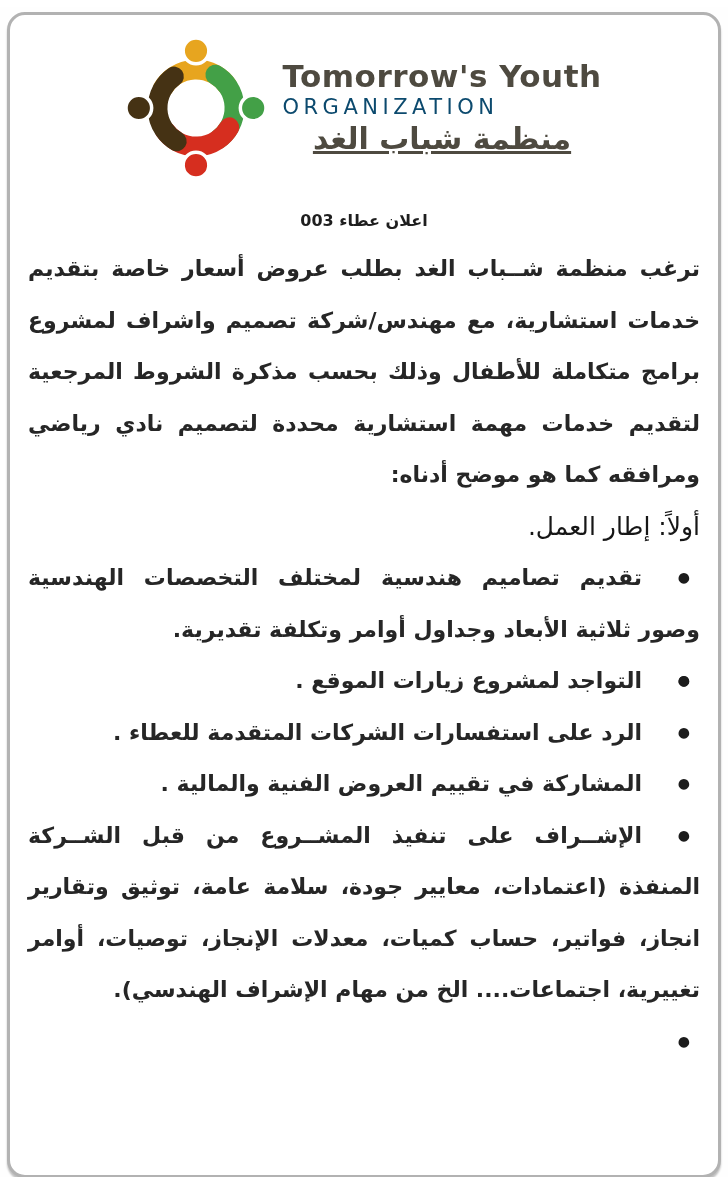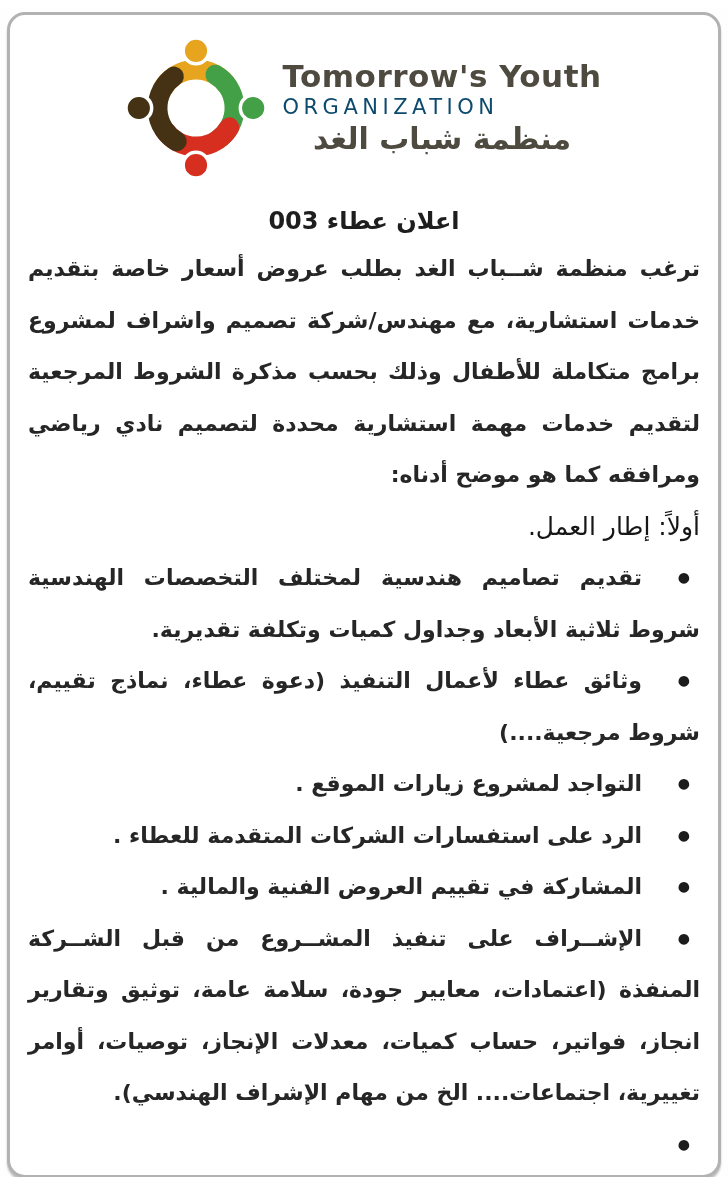--- a/index.html
+++ b/index.html
@@ -11,23 +11,23 @@
     position:absolute; left:7px; right:7px; top:5px; bottom:6px;
     border:3px solid #b2b2b2; border-radius:18px; background:#ffffff;
     box-shadow:0 3px 2px rgba(0,0,0,0.25);
     padding:10px 12px 0 12px; box-sizing:border-box; overflow:hidden;
   }
   
   .logo-row { display:flex; justify-content:center; align-items:center; gap:16px; margin-top:8px; height:150px; }
   .logo-text { display:flex; flex-direction:column; align-items:flex-start; }
   .logo-en   { font-size:31px; font-weight:700; color:#4e4a40; line-height:34px; letter-spacing:0.5px; }
   .logo-org  { font-size:21px; font-weight:400; color:#0c4a6e; letter-spacing:4.5px; line-height:26px; margin-top:1px; }
-  .logo-ar   { font-size:30px; font-weight:700; color:#4e4a40; line-height:38px; direction:rtl; align-self:stretch; text-align:center; }
+  .logo-ar   { font-size:30px; font-weight:700; color:#4e4a40; line-height:38px; direction:rtl; align-self:stretch; text-align:center;text-decoration:underline; }
   
-  .title { text-align:center; direction:rtl; font-size:24px; font-weight:700; color:#1e1e1e; margin-top:20px; line-height:36px; }
+  .title { text-align:center; direction:rtl; font-size:16px; font-weight:700; color:#1e1e1e; margin-top:20px; line-height:36px; }
   .doc   { direction:rtl; text-align:justify; font-size:22px; font-weight:700; color:#262626; line-height:51.5px; padding:0 6px; margin-top:4px; }
   .intro { margin:0; }
   .heading { font-size:25px; font-weight:400; color:#161616; text-align:right; margin:0; }
   .scope-list { margin:0; padding:0; }
   .scope-item { position:relative; text-indent:58px; }
   .scope-item .bullet {
     position:absolute; right:10px; top:0; text-indent:0;
     font-size:14px; line-height:51.5px; color:#1c1c1c;
   }
   .closing { margin:0; }
@@ -67,26 +67,25 @@
     <div class="doc">
 
       <p class="intro">ترغب منظمة شــباب الغد بطلب عروض أسعار خاصة بتقديم خدمات استشارية، مع مهندس/شركة تصميم واشراف لمشروع برامج متكاملة للأطفال وذلك بحسب مذكرة الشروط المرجعية لتقديم خدمات مهمة استشارية محددة لتصميم نادي رياضي ومرافقه كما هو موضح أدناه:</p>
 
       <p class="heading">أولاً: إطار العمل.</p>
 
       <div class="scope-list">
 
           <div class="scope-item">
             <span class="bullet">●</span>
-            <span class="scope-text">تقديم تصاميم هندسية لمختلف التخصصات الهندسية شروط ثلاثية الأبعاد وجداول كميات وتكلفة تقديرية.</span>
+            <span class="scope-text">تقديم تصاميم هندسية لمختلف التخصصات الهندسية وصور ثلاثية الأبعاد وجداول أوامر وتكلفة تقديرية.</span>
           </div>
 
           <div class="scope-item">
             <span class="bullet">●</span>
-            <span class="scope-text">وثائق عطاء لأعمال التنفيذ (دعوة عطاء، نماذج تقييم، شروط مرجعية....)</span>
           </div>
 
           <div class="scope-item">
             <span class="bullet">●</span>
             <span class="scope-text">التواجد لمشروع زيارات الموقع .</span>
           </div>
 
           <div class="scope-item">
             <span class="bullet">●</span>
             <span class="scope-text">الرد على استفسارات الشركات المتقدمة للعطاء .</span>

